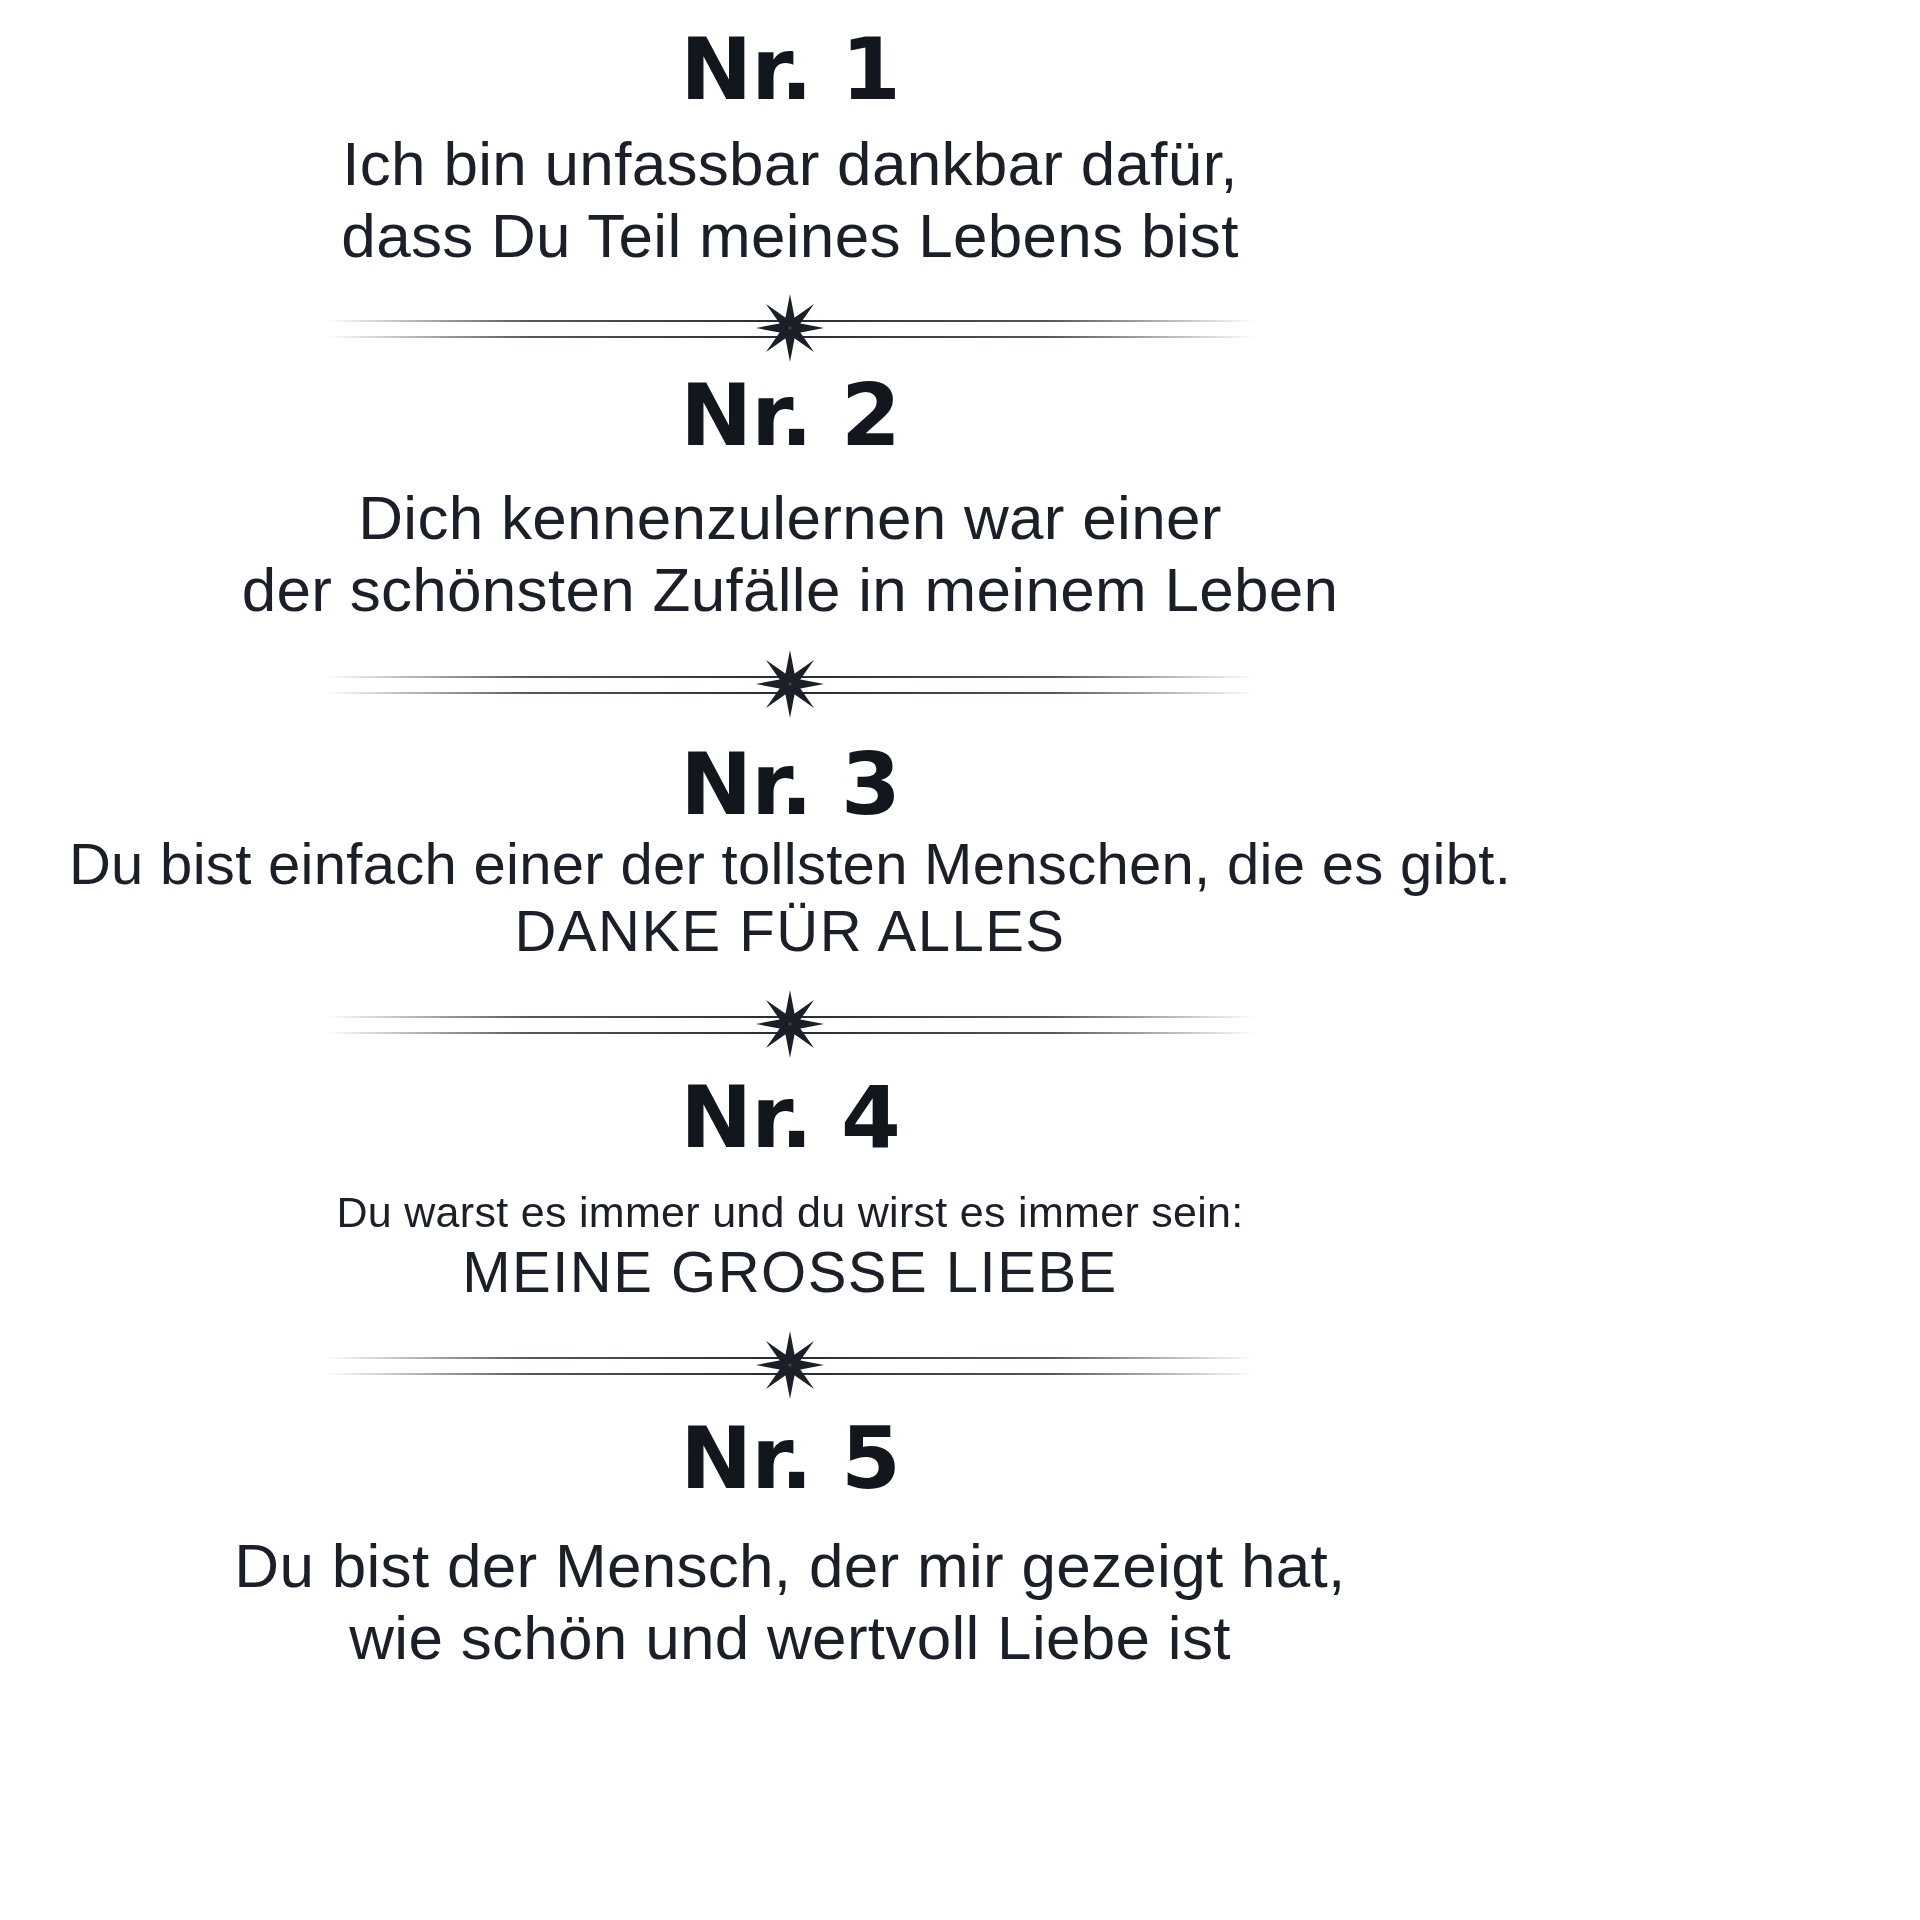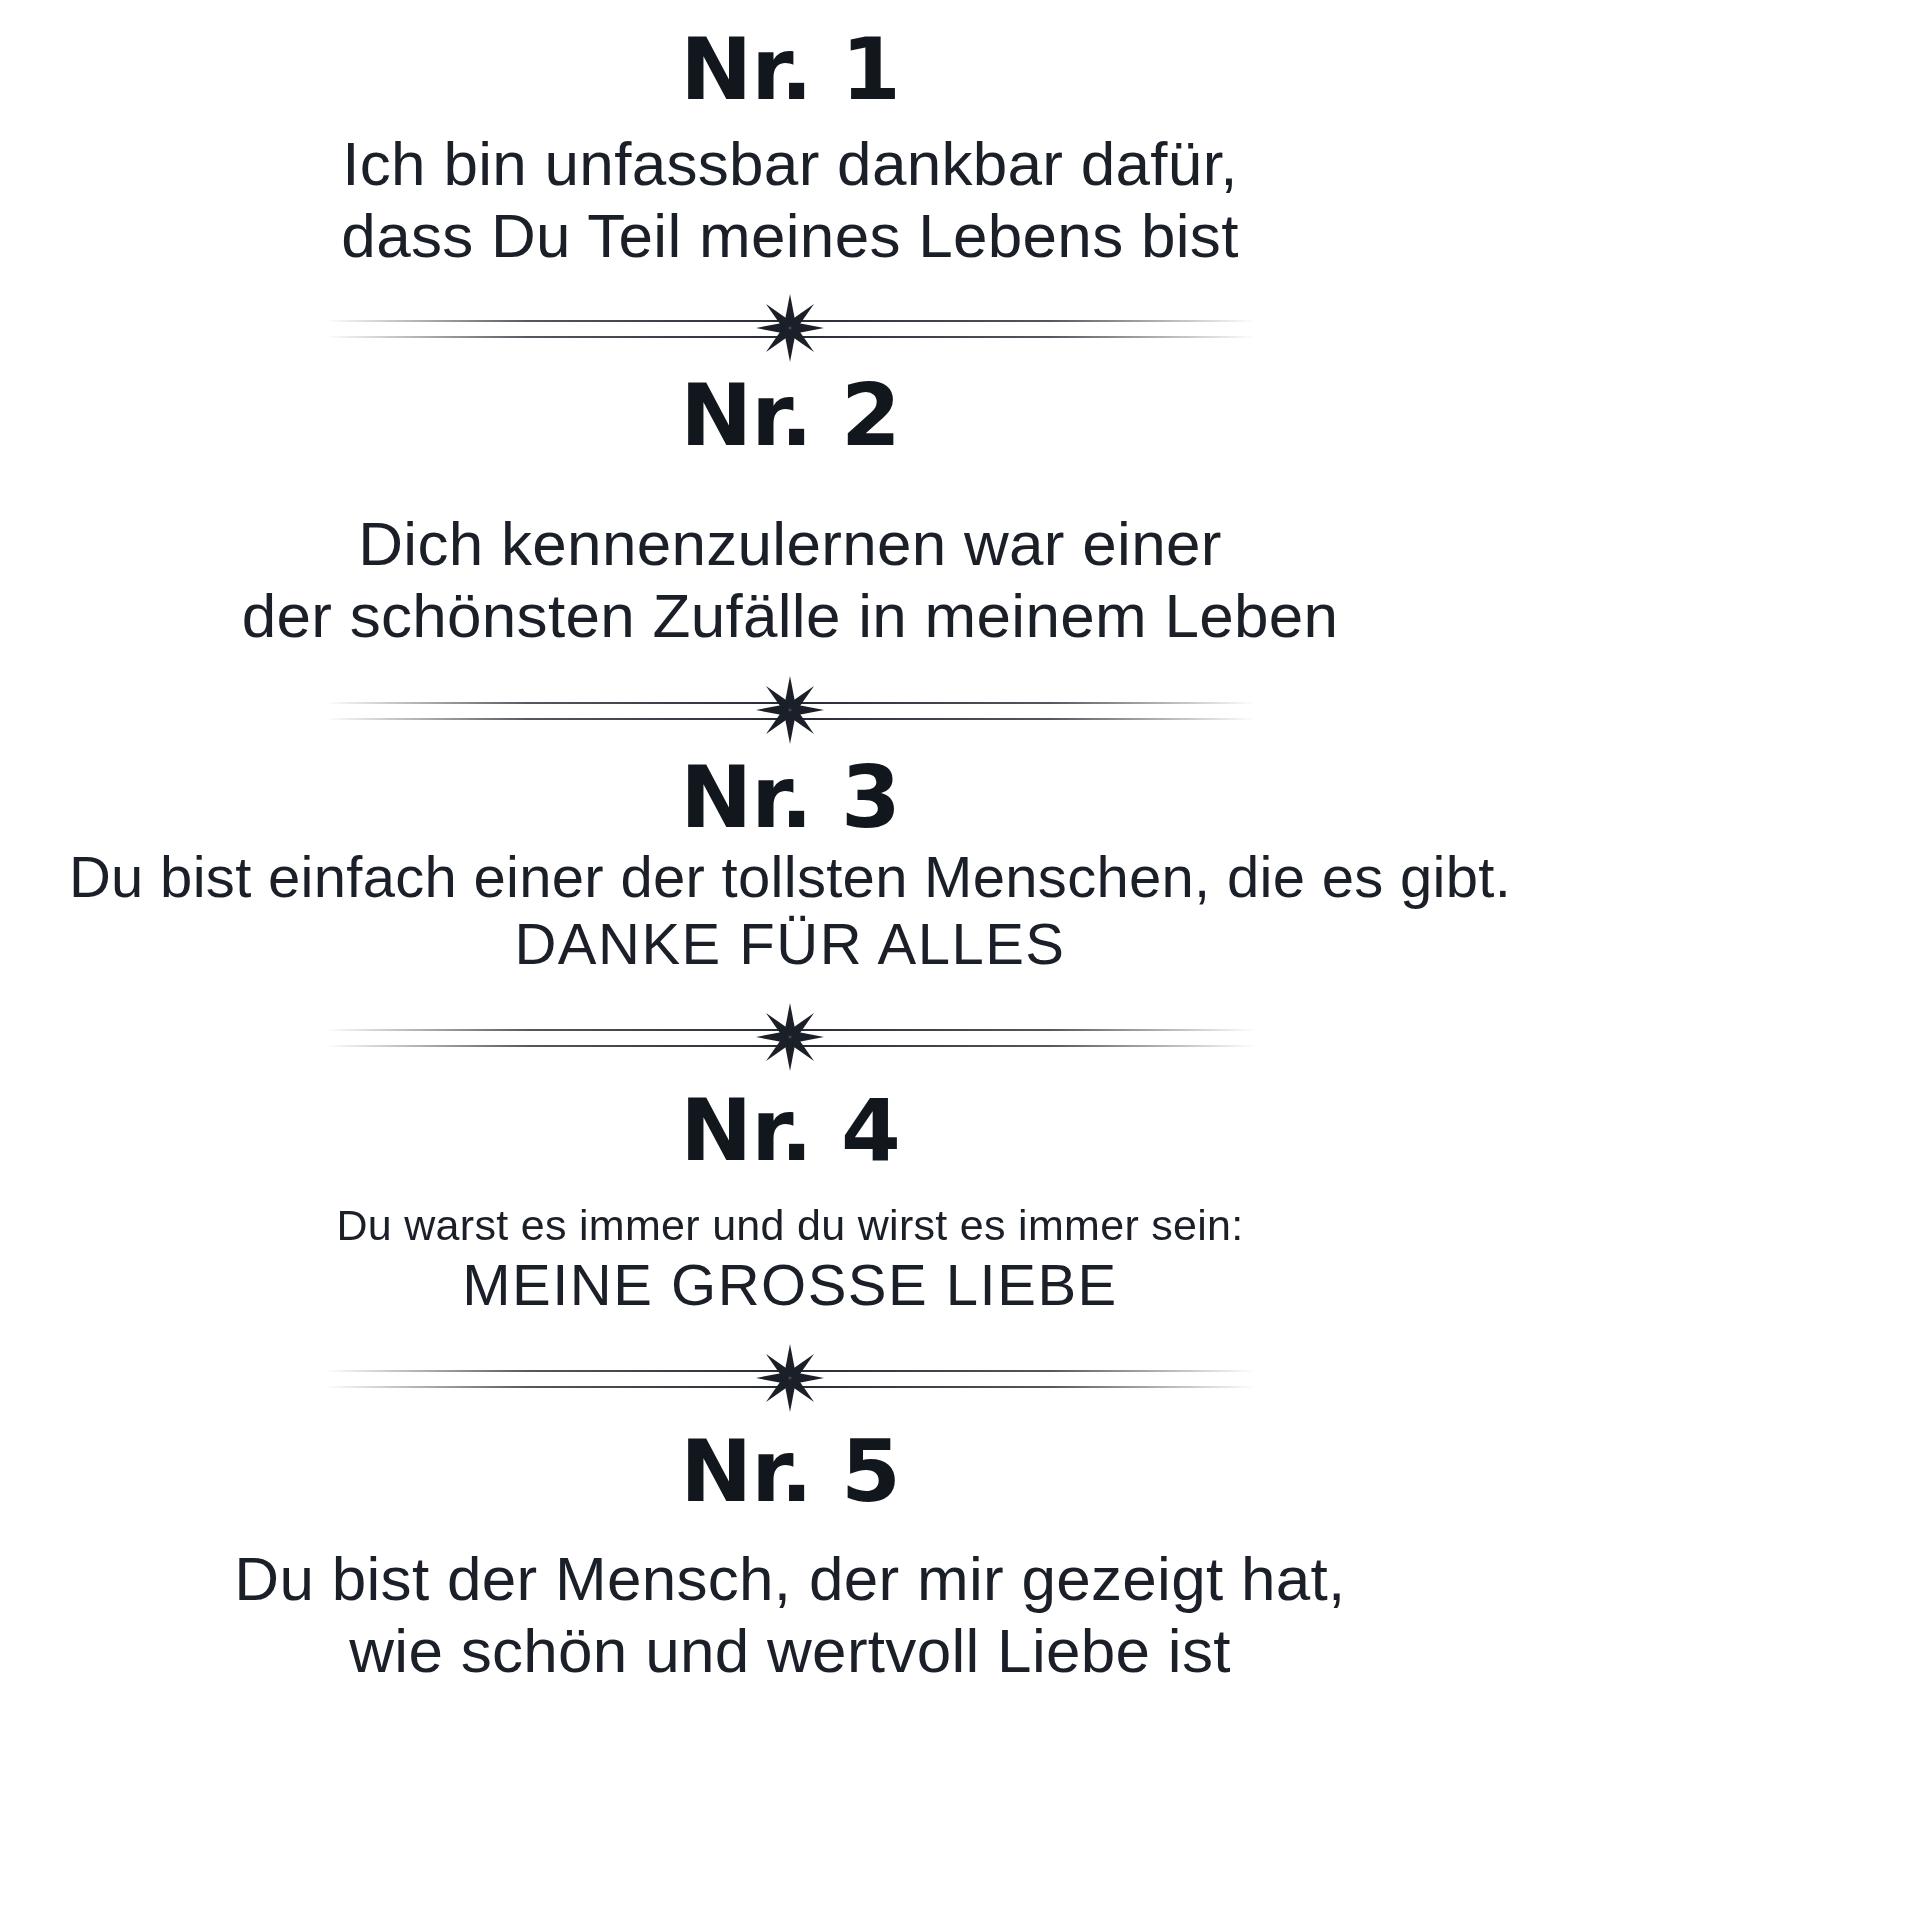--- a/index.html
+++ b/index.html
@@ -55,22 +55,22 @@
   }
   .line.caps {
     font-size: 58px;
     line-height: 1.16;
     letter-spacing: 1.5px;
   }
   
   .e1 .entry-number { margin-top: 6px; }
   .e1 .entry-lines { margin-top: 14px; }
   .e2 .entry-number { margin-top: 0; }
-  .e2 .entry-lines { margin-top: 48px; }
-  .e3 .entry-number { margin-top: 0; }
+  .e2 .entry-lines { margin-top: 22px; }
+  .e3 .entry-number { margin-top: 13px; }
   .e3 .entry-lines { }
   .e3 .line.normal { font-size: 58px; }
   .e4 .entry-number { margin-top: 6px; }
   .e4 .entry-lines { margin-top: 26px; }
   .e4 .line.normal { font-size: 43px; }
   .e5 .entry-number { margin-top: 6px; }
   .e5 .entry-lines { margin-top: 26px; }
 
   
   .divider {

